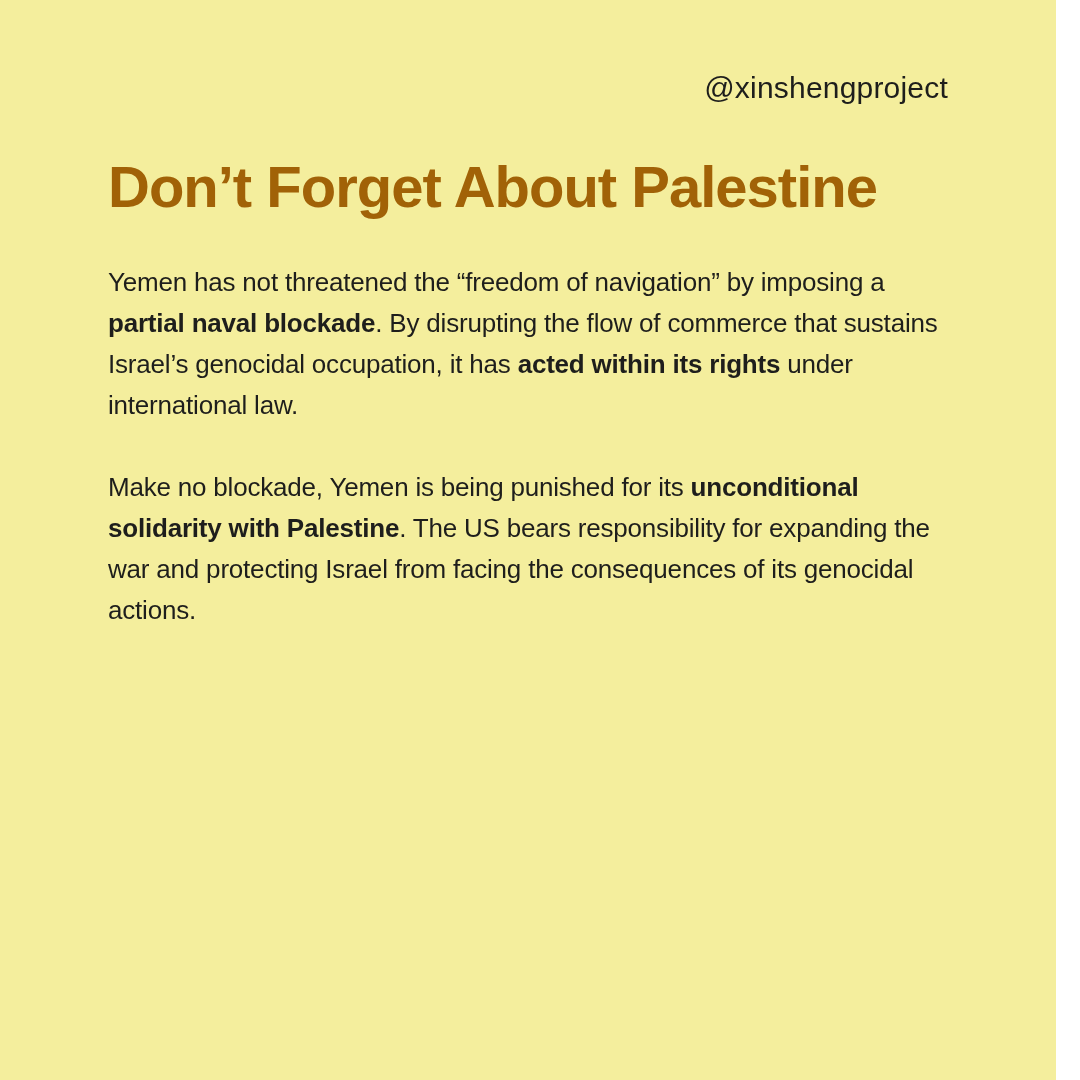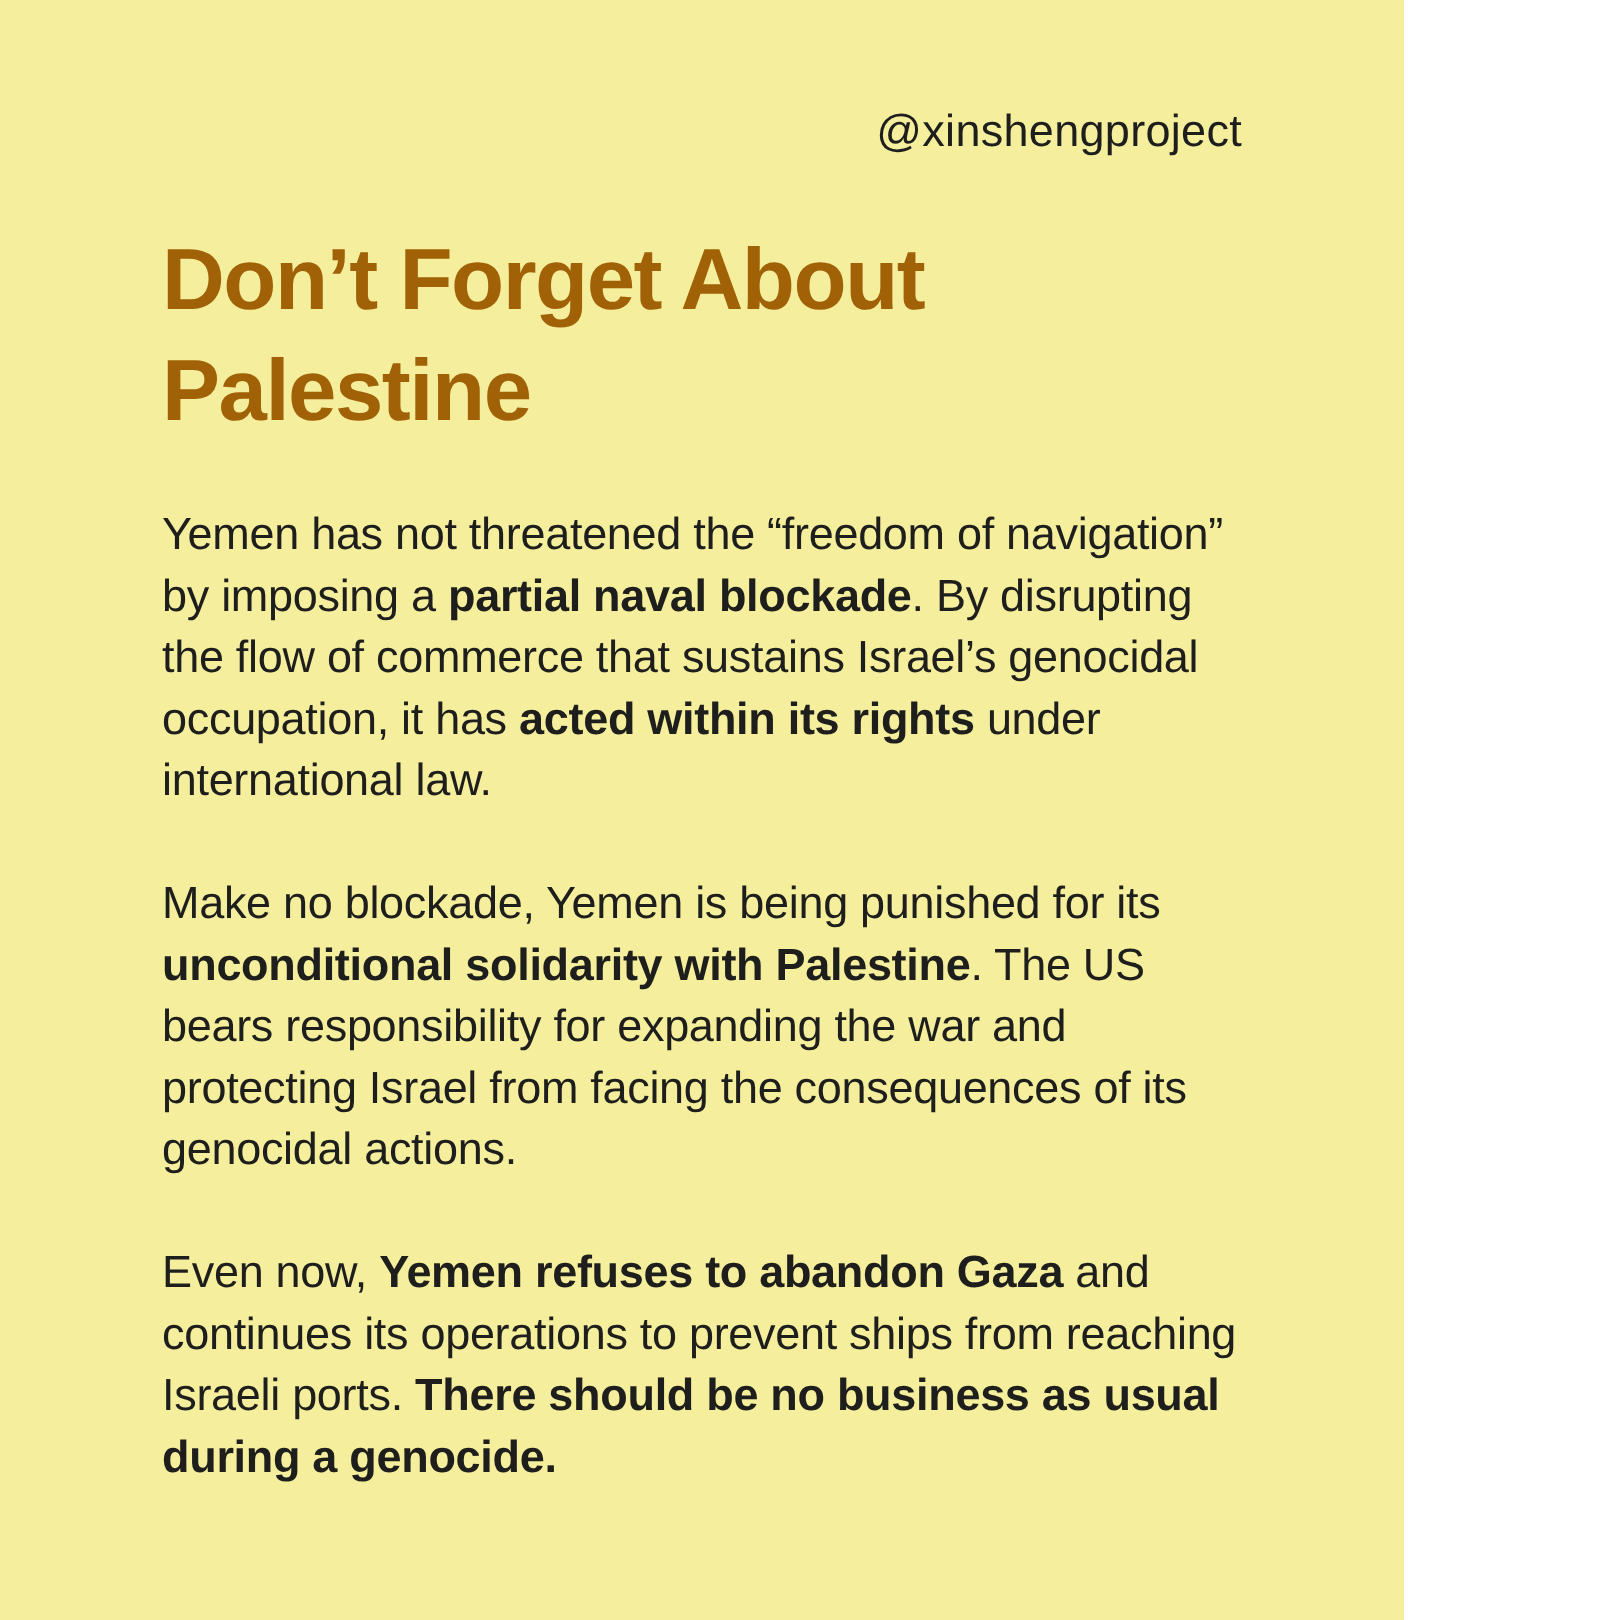--- a/index.html
+++ b/index.html
@@ -1,21 +1,21 @@
 <!DOCTYPE html>
 <html><head>
 <meta charset="utf-8">
 <style>
   html, body {
     margin: 0;
     padding: 0;
   }
   .card {
     position: relative;
-    width: 936px;
+    width: 1056px;
     height: 1080px;
     box-sizing: border-box;
     padding: 70px 108px 0 108px;
     background: #F4EE9D;
     color: #1E1E1C;
     font-family: "Liberation Sans", "DejaVu Sans", sans-serif;
     overflow: hidden;
   }
   .handle {
     text-align: right;
@@ -28,35 +28,34 @@
     margin: 44px 0 0 0;
     font-size: 58px;
     line-height: 74px;
     font-weight: 800;
     letter-spacing: -1px;
     color: #a16207;
   }
   .body {
     margin-top: 38px;
     max-width: 866px;
-    font-size: 30px;
+    font-size: 26px;
     line-height: 41px;
     letter-spacing: -0.2px;
   }
   .body p {
     margin: 0 0 41px 0;
   }
   .body .seg-bold {
     font-weight: 700;
   }
 </style>
 </head>
 <body>
 
 <div class="card">
   <div class="handle">@xinshengproject</div>
   <h1 class="title">Don’t Forget About Palestine</h1>
   <div class="body" id="paragraphs">
       <p><span class="seg-regular">Yemen has not threatened the “freedom of navigation” by imposing a </span><span class="seg-bold">partial naval blockade</span><span class="seg-regular">. By disrupting the flow of commerce that sustains Israel’s genocidal occupation, it has </span><span class="seg-bold">acted within its rights</span><span class="seg-regular"> under international law.</span></p>
       <p><span class="seg-regular">Make no blockade, Yemen is being punished for its </span><span class="seg-bold">unconditional solidarity with Palestine</span><span class="seg-regular">. The US bears responsibility for expanding the war and protecting Israel from facing the consequences of its genocidal actions.</span></p>
-      <p><span class="seg-regular">Even now, </span><span class="seg-bold">Yemen refuses to abandon Gaza</span><span class="seg-regular"> and continues its operations to prevent ships from reaching Israeli ports. </span><span class="seg-bold">There should be no business as usual during a genocide.</span></p>
     </div>
 </div>
 
 </body></html>

